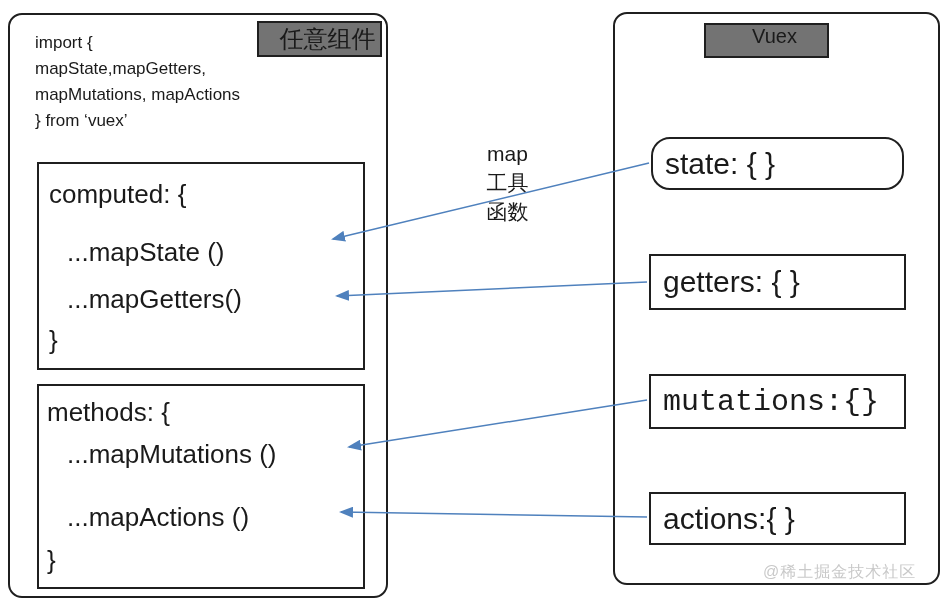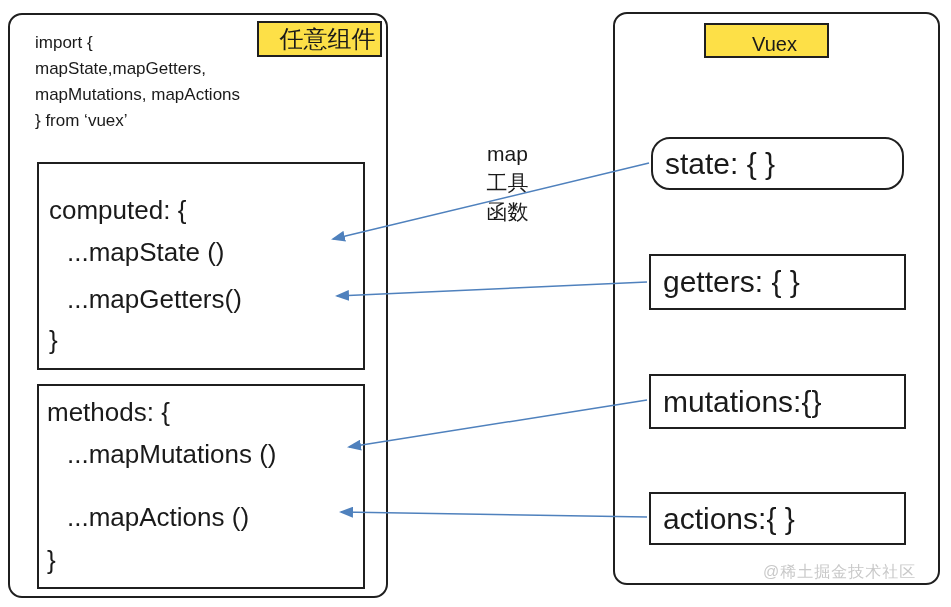--- a/index.html
+++ b/index.html
@@ -14,23 +14,23 @@
   .panel{
     position:absolute;
     border:2px solid var(--border);
     border-radius:14px;
     background:#ffffff;
     box-sizing:border-box;
   }
   .titlebox{
     position:absolute;
     border:2px solid var(--border);
-    background:#fde047;
+    background:#737373;
     box-sizing:border-box;
-    display:flex;align-items:flex-end;justify-content:center;padding-left:16px;
+    display:flex;align-items:flex-start;justify-content:center;padding-left:16px;
   }
   .innerbox{
     position:absolute;
     border:2px solid var(--border);
     background:#ffffff;
     box-sizing:border-box;
   }
   .import-block{
     position:absolute;
     font-size:17px;line-height:26px;
@@ -82,21 +82,21 @@
     </div>
 
     <div class="import-block" style="left:25px;top:15px;">
       <div>import {</div>
       <div>mapState,mapGetters,</div>
       <div>mapMutations, mapActions</div>
       <div>} from ‘vuex’</div>
     </div>
 
     <div class="innerbox" style="left:27px;top:147px;width:328px;height:208px;">
-      <div class="code-line" style="left:10px;top:14px;margin-top:16px;">computed: {</div>
+      <div class="code-line" style="left:10px;top:14px;">computed: {</div>
       <div class="code-line" style="left:28px;top:72px;">...mapState ()</div>
       <div class="code-line" style="left:28px;top:119px;">...mapGetters()</div>
       <div class="code-line" style="left:10px;top:160px;">}</div>
     </div>
 
     <div class="innerbox" style="left:27px;top:369px;width:328px;height:205px;">
       <div class="code-line" style="left:8px;top:10px;">methods: {</div>
       <div class="code-line" style="left:28px;top:52px;">...mapMutations ()</div>
       <div class="code-line" style="left:28px;top:115px;">...mapActions ()</div>
       <div class="code-line" style="left:8px;top:158px;">}</div>
@@ -116,21 +116,21 @@
     </div>
 
     <div class="store-box" style="left:36px;top:123px;width:253px;height:53px;border-radius:19px;">
       <span>state: { }</span>
     </div>
 
     <div class="store-box" style="left:34px;top:240px;width:257px;height:56px;">
       <span>getters: { }</span>
     </div>
 
-    <div class="store-box" style="left:34px;top:360px;width:257px;height:55px;">
+    <div class="store-box" style="left:34px;top:360px;width:257px;height:55px;font-family:Liberation Mono, monospace;">
       <span>mutations:{}</span>
     </div>
 
     <div class="store-box" style="left:34px;top:478px;width:257px;height:53px;">
       <span>actions:{ }</span>
     </div>
   </div>
 
   <svg id="arrows" width="951" height="607" viewBox="0 0 951 607">
     <defs>

